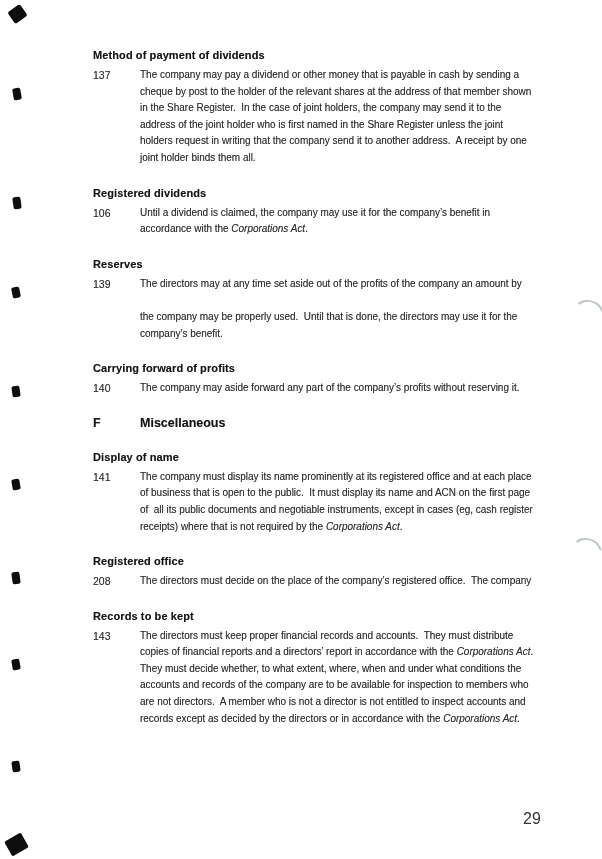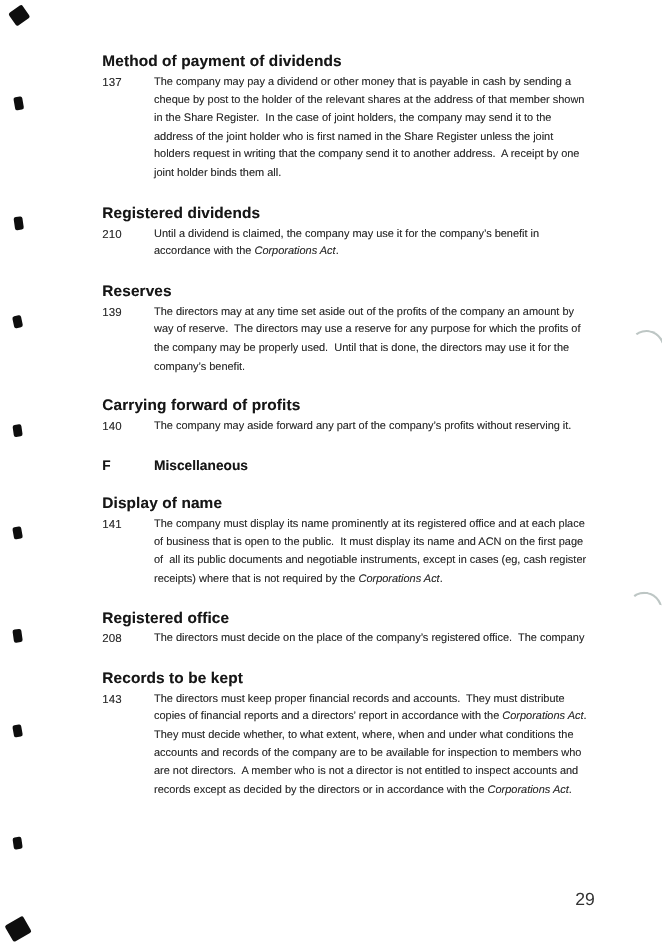--- a/index.html
+++ b/index.html
@@ -13,21 +13,21 @@
   .paper { position: absolute; inset: 0; background: #ffffff; }
 
   .content {
     position: absolute;
     left: 93px; top: 48px;
     width: 470px;
     color: #282828;
   }
 
   .heading {
-    font-size: 14px;
+    font-size: 11px;
     line-height: 14px;
     font-weight: bold;
     color: #161616;
     margin: 19px 0 0 0;
     letter-spacing: 0.1px;
     text-shadow: 0 0 0.4px rgba(20,20,20,0.45);
   }
   .heading:first-child { margin-top: 0; }
 
   .part {
@@ -88,27 +88,27 @@
 <div class="paper">
 
   <div class="content" id="doc-content">
       <div class="heading">Method of payment of dividends</div>
       <div class="clause">
         <span class="num">137</span>
         <div class="ctext"><span>The company may pay a dividend or other money that is payable in cash by sending a</span><br><span>cheque by post to the holder of the relevant shares at the address of that member shown</span><br><span>in the Share Register.  In the case of joint holders, the company may send it to the</span><br><span>address of the joint holder who is first named in the Share Register unless the joint</span><br><span>holders request in writing that the company send it to another address.  A receipt by one</span><br><span>joint holder binds them all.</span></div>
       </div>
       <div class="heading">Registered dividends</div>
       <div class="clause">
-        <span class="num">210</span>
+        <span class="num">106</span>
         <div class="ctext"><span>Until a dividend is claimed, the company may use it for the company’s benefit in</span><br><span>accordance with the </span><em>Corporations Act</em><span>.</span></div>
       </div>
       <div class="heading">Reserves</div>
       <div class="clause">
         <span class="num">139</span>
-        <div class="ctext"><span>The directors may at any time set aside out of the profits of the company an amount by</span><br><span>way of reserve.  The directors may use a reserve for any purpose for which the profits of</span><br><span>the company may be properly used.  Until that is done, the directors may use it for the</span><br><span>company’s benefit.</span></div>
+        <div class="ctext"><span>The directors may at any time set aside out of the profits of the company an amount by</span><br><br><span>the company may be properly used.  Until that is done, the directors may use it for the</span><br><span>company’s benefit.</span></div>
       </div>
       <div class="heading">Carrying forward of profits</div>
       <div class="clause">
         <span class="num">140</span>
         <div class="ctext"><span>The company may aside forward any part of the company’s profits without reserving it.</span></div>
       </div>
       <div class="part">
         <span class="part-letter">F</span>
         <span class="part-title">Miscellaneous</span>
       </div>

